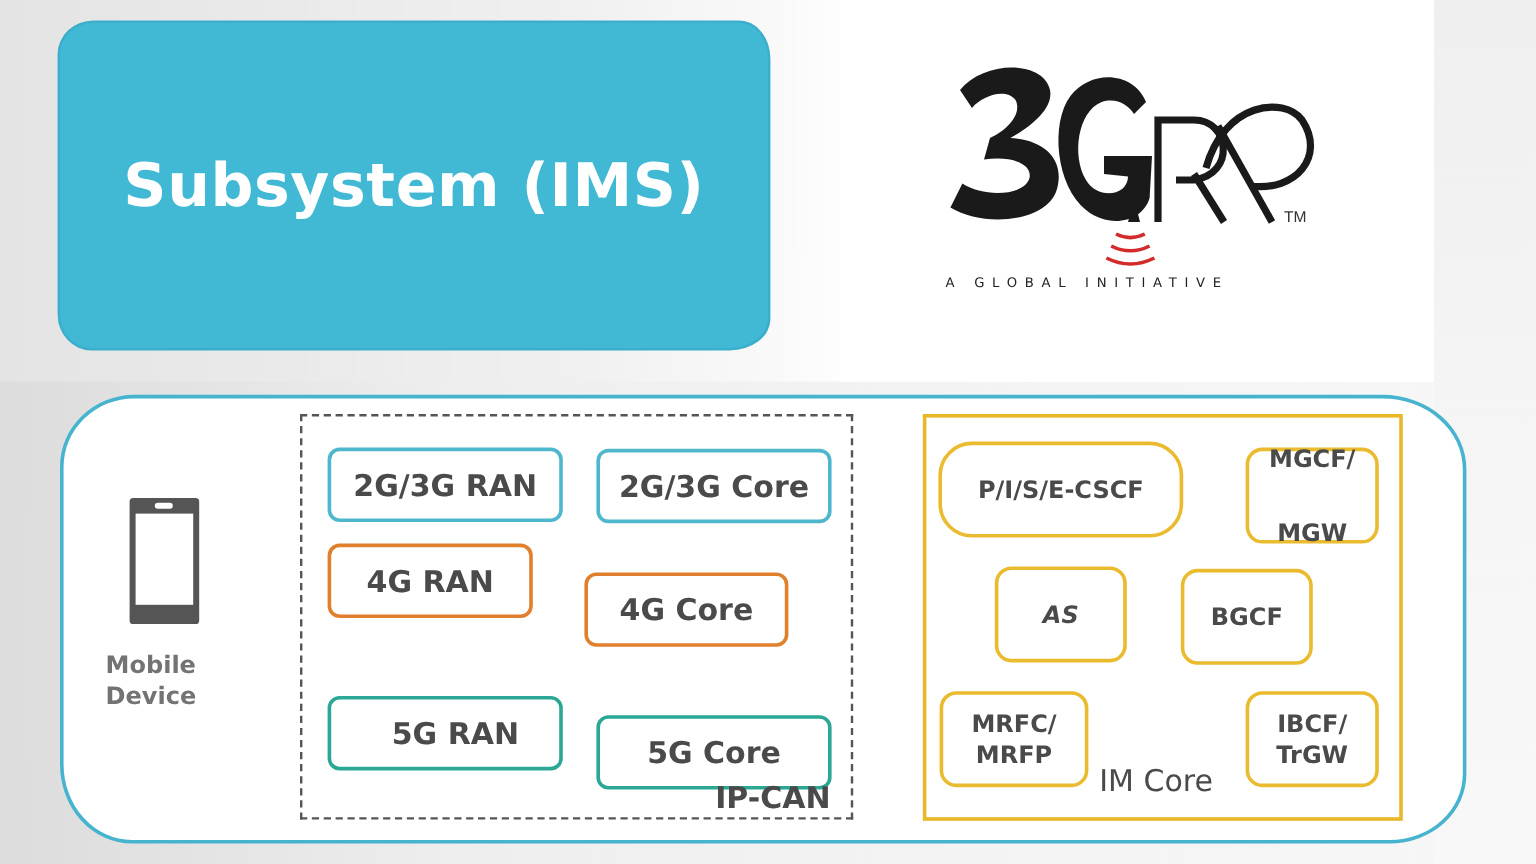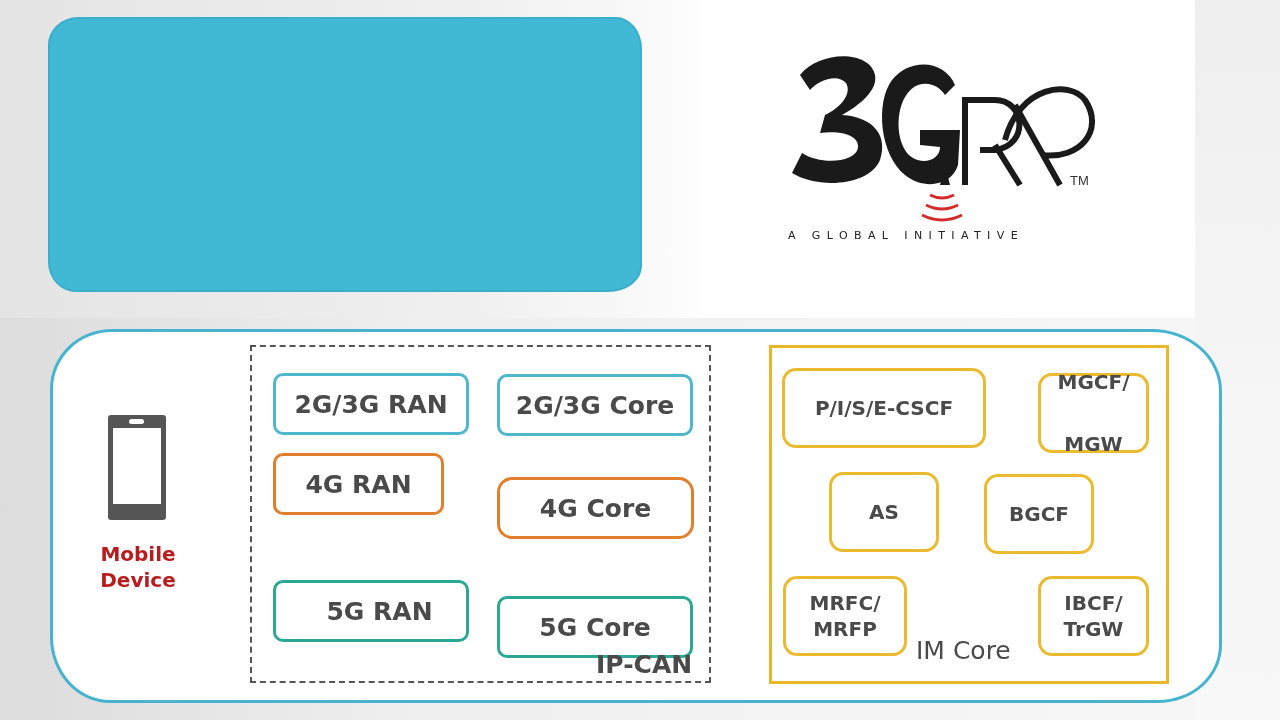--- a/index.html
+++ b/index.html
@@ -53,22 +53,22 @@
     }
     .device-icon .screen {
       position: absolute; left: 5px; top: 13px; width: 48px; height: 76px;
       background: #ffffff;
     }
     .device-icon .speaker {
       position: absolute; left: 21px; top: 4px; width: 15px; height: 5px;
       background: #ffffff; border-radius: 3px;
     }
     .device-label {
-      position: absolute; left: 88px; top: 541px; width: 100px; text-align: center;
-      font-size: 20px; font-weight: bold; color: #b91c1c; line-height: 26px;
+      position: absolute; left: 88px; top: 541px; width: 100px; 
+      font-size: 20px; font-weight: bold; color: #737373; line-height: 26px;
     }
     .ipcan-frame {
       position: absolute; left: 250px; top: 345px; width: 461px; height: 338px;
       border: 2px dashed #555555;
     }
     .ipcan-label {
       position: absolute; left: 596px; top: 650px;
       font-size: 25px; font-weight: bold; color: #4a4a4a;
     }
     .node {
@@ -98,20 +98,21 @@
     }
   </style>
 </head>
 <body>
 
 <div class="top-panel"></div>
 <div class="right-strip"></div>
 <div class="logo-bg"></div>
 
 <div class="title-card">
+  <div class="line">Subsystem (IMS)</div>
 </div>
 
 <svg class="logo" viewBox="0 0 360 210" xmlns="http://www.w3.org/2000/svg">
 
   <path d="M20 30 C40 5, 90 5, 95 30 C98 45, 80 60, 62 70 C95 72, 108 92, 100 115 C90 140, 40 145, 12 128 L22 108 C40 120, 75 118, 78 103 C80 90, 60 85, 40 88 L45 70 C62 62, 72 48, 66 38 C58 28, 38 35, 30 45 Z" fill="#1a1a1a"></path>
 
   <path d="M175 40 C165 15, 130 12, 112 35 C95 58, 100 110, 125 130 C145 146, 172 140, 178 120 L180 85 L140 85 L140 100 L160 102 C160 118, 135 122, 125 105 C113 85, 118 48, 138 40 C150 36, 160 42, 165 50 Z" fill="#1a1a1a"></path>
   <path d="M165 120 L170 140 L160 140 Z" fill="#1a1a1a"></path>
 
   <path d="M150 150 Q162 156 174 150" stroke="#d42a2a" stroke-width="3" fill="none"></path>
@@ -134,34 +135,34 @@
 </div>
 <div class="device-label">
   <div>Mobile</div>
   <div>Device</div>
 </div>
 
 <div class="ipcan-frame"></div>
 <div class="node blue" style="left:273px; top:373px; width:196px;">2G/3G RAN</div>
 <div class="node blue" style="left:497px; top:374px; width:196px;">2G/3G Core</div>
 <div class="node orange" style="left:273px; top:453px; width:171px;">4G RAN</div>
-<div class="node orange" style="left:497px; top:477px; width:197px;border-radius:15px;">4G Core</div>
+<div class="node orange" style="left:487px; top:477px; width:170px;">4G Core</div>
 <div class="node green" style="left:273px; top:580px; width:196px;padding-left:17px;">5G RAN</div>
 <div class="node green" style="left:497px; top:580px; width:196px;margin-top:16px;">5G Core</div>
 <div class="ipcan-label">IP-CAN</div>
 
 <div class="imcore-frame"></div>
-<div class="imnode" style="left:782px; top:368px; width:204px; height:80px;">
+<div class="imnode" style="left:782px; top:368px; width:204px; height:80px;border-radius:28px;">
   <div>P/I/S/E-CSCF</div>
 </div>
 <div class="imnode" style="left:1038px; top:373px; width:111px; height:80px;gap:36px;">
   <div>MGCF/</div>
   <div>MGW</div>
 </div>
-<div class="imnode" style="left:829px; top:472px; width:110px; height:80px;">
+<div class="imnode" style="left:829px; top:472px; width:110px; height:80px;font-style:italic;">
   <div>AS</div>
 </div>
 <div class="imnode" style="left:984px; top:474px; width:110px; height:80px;">
   <div>BGCF</div>
 </div>
 <div class="imnode" style="left:783px; top:576px; width:124px; height:80px;">
   <div>MRFC/</div>
   <div>MRFP</div>
 </div>
 <div class="imnode" style="left:1038px; top:576px; width:111px; height:80px;">

